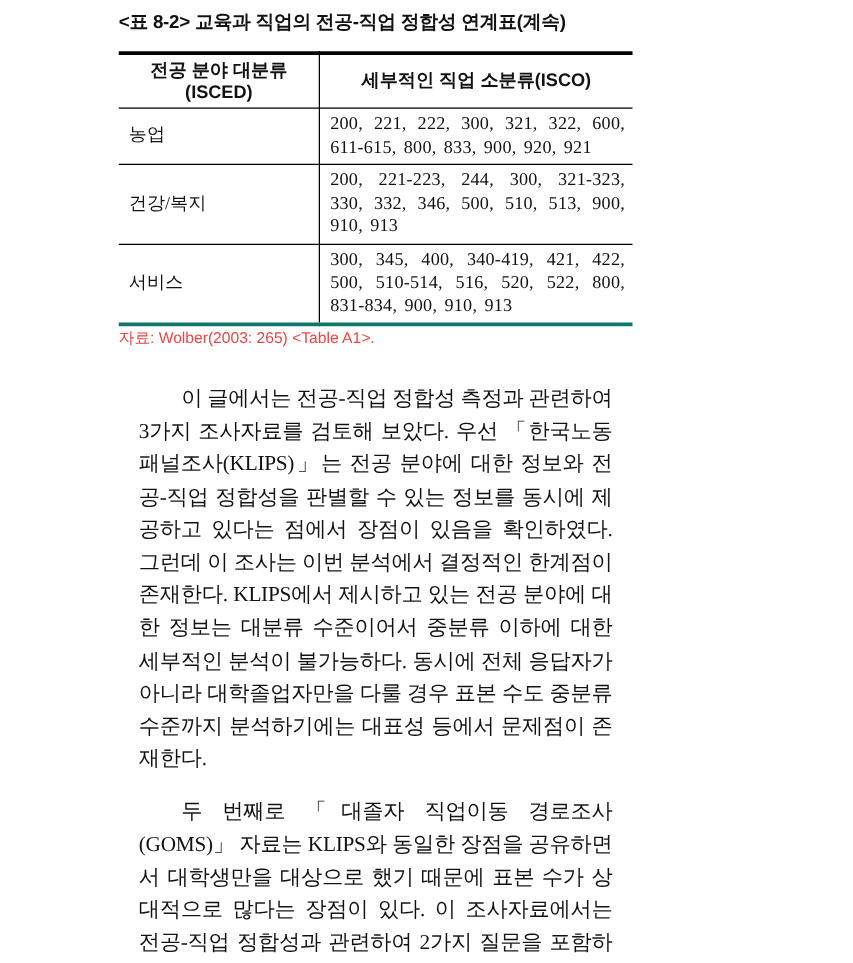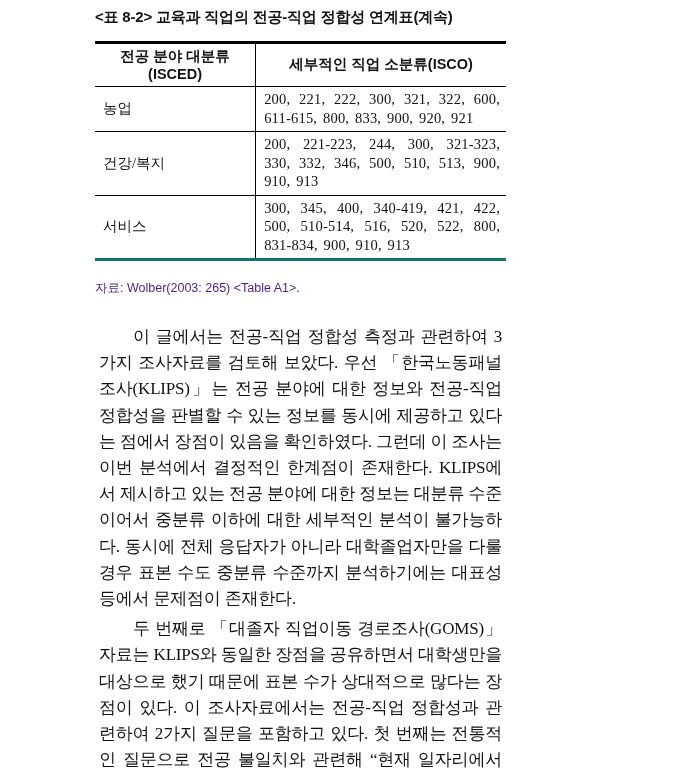--- a/index.html
+++ b/index.html
@@ -50,32 +50,32 @@
   }
   table.concordance td.cell-codes {
     letter-spacing: 0.2px;
     word-spacing: 2px;
     text-align: justify;
   }
   table.concordance tbody tr + tr td { border-top: 1.2px solid #000; }
   .source-note {
     font-family: "Liberation Sans", "DejaVu Sans", sans-serif;
     font-size: 12.5px;
-    margin-top: 19px;
-    color: #4c1d95;
+    margin-top: 1px;
+    color: #ef4444;
   }
   .body-text {
     margin-top: 27px;
     font-size: 17px;
     line-height: 26.2px;
     text-align: justify;
     letter-spacing: -0.2px;
   }
   .body-text p {
-    margin: 4px;
+    margin: 16px;
     text-indent: 2em;
     word-break: normal;
   }
 </style>
 </head>
 <body>
 
 <div class="page">
 
   <div class="table-title">&lt;표 8-2&gt; 교육과 직업의 전공-직업 정합성 연계표(계속)</div>

